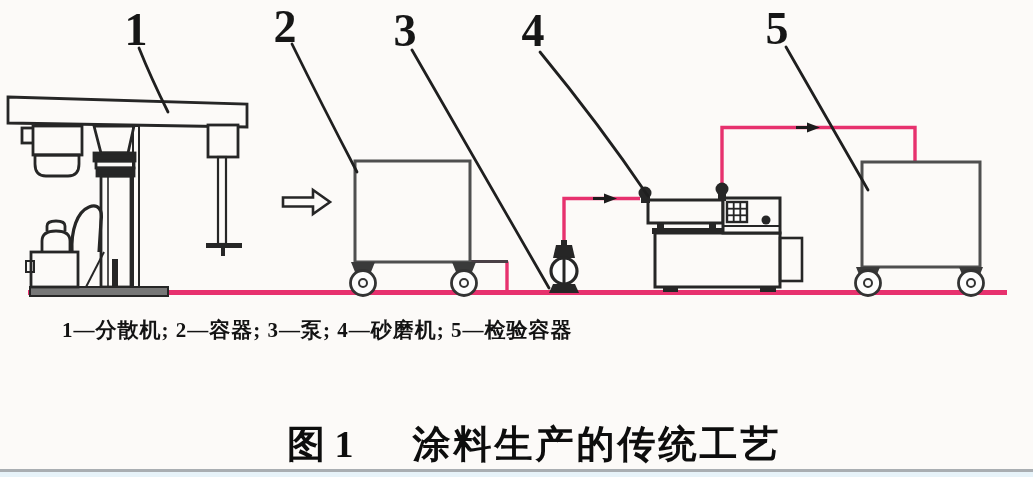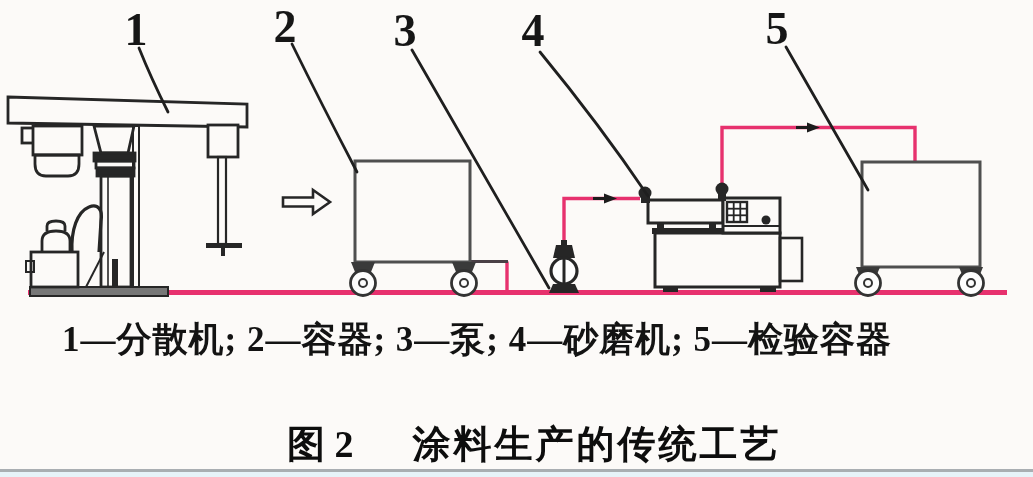--- a/index.html
+++ b/index.html
@@ -8,21 +8,21 @@
     background:#fcfaf8;
     font-family:"Liberation Serif","DejaVu Serif",serif;
   }
   svg.diagram{position:absolute;left:0;top:0;display:block;}
   .callout-num{
     font-family:"Liberation Serif","DejaVu Serif",serif;
     font-weight:bold;font-size:46px;fill:#161616;
   }
   .legend-line{
     position:absolute;left:62px;top:316px;
-    font-size:35px;font-weight:bold;color:#131313;
+    font-size:21px;font-weight:bold;color:#131313;
     letter-spacing:1px;white-space:nowrap;text-align:center;
   }
   .caption{
     position:absolute;left:287px;top:419px;
     display:flex;gap:30px;align-items:baseline;
     font-size:38px;font-weight:bold;color:#0d0d0d;white-space:nowrap;
   }
   .caption .cap-title{letter-spacing:3px;margin-left:29px;}
   .divider{position:absolute;left:0;top:469px;width:1033px;height:3px;background:#a9aeb2;}
   .bottom-band{position:absolute;left:0;top:472px;width:1033px;height:5px;background:#e7f3f9;}
@@ -142,19 +142,19 @@
       <text class="callout-num" x="285" y="42">2</text>
       <text class="callout-num" x="405" y="46">3</text>
       <text class="callout-num" x="533" y="46">4</text>
       <text class="callout-num" x="777" y="44">5</text>
     </g>
   </svg>
 
   <div class="legend-line">1—分散机; 2—容器; 3—泵; 4—砂磨机; 5—检验容器</div>
 
   <div class="caption">
-    <span class="cap-prefix">图 2</span>
+    <span class="cap-prefix">图 1</span>
     <span class="cap-title">涂料生产的传统工艺</span>
   </div>
 
   <div class="divider"></div>
   <div class="bottom-band"></div>
 </div>
 
 </body></html>

